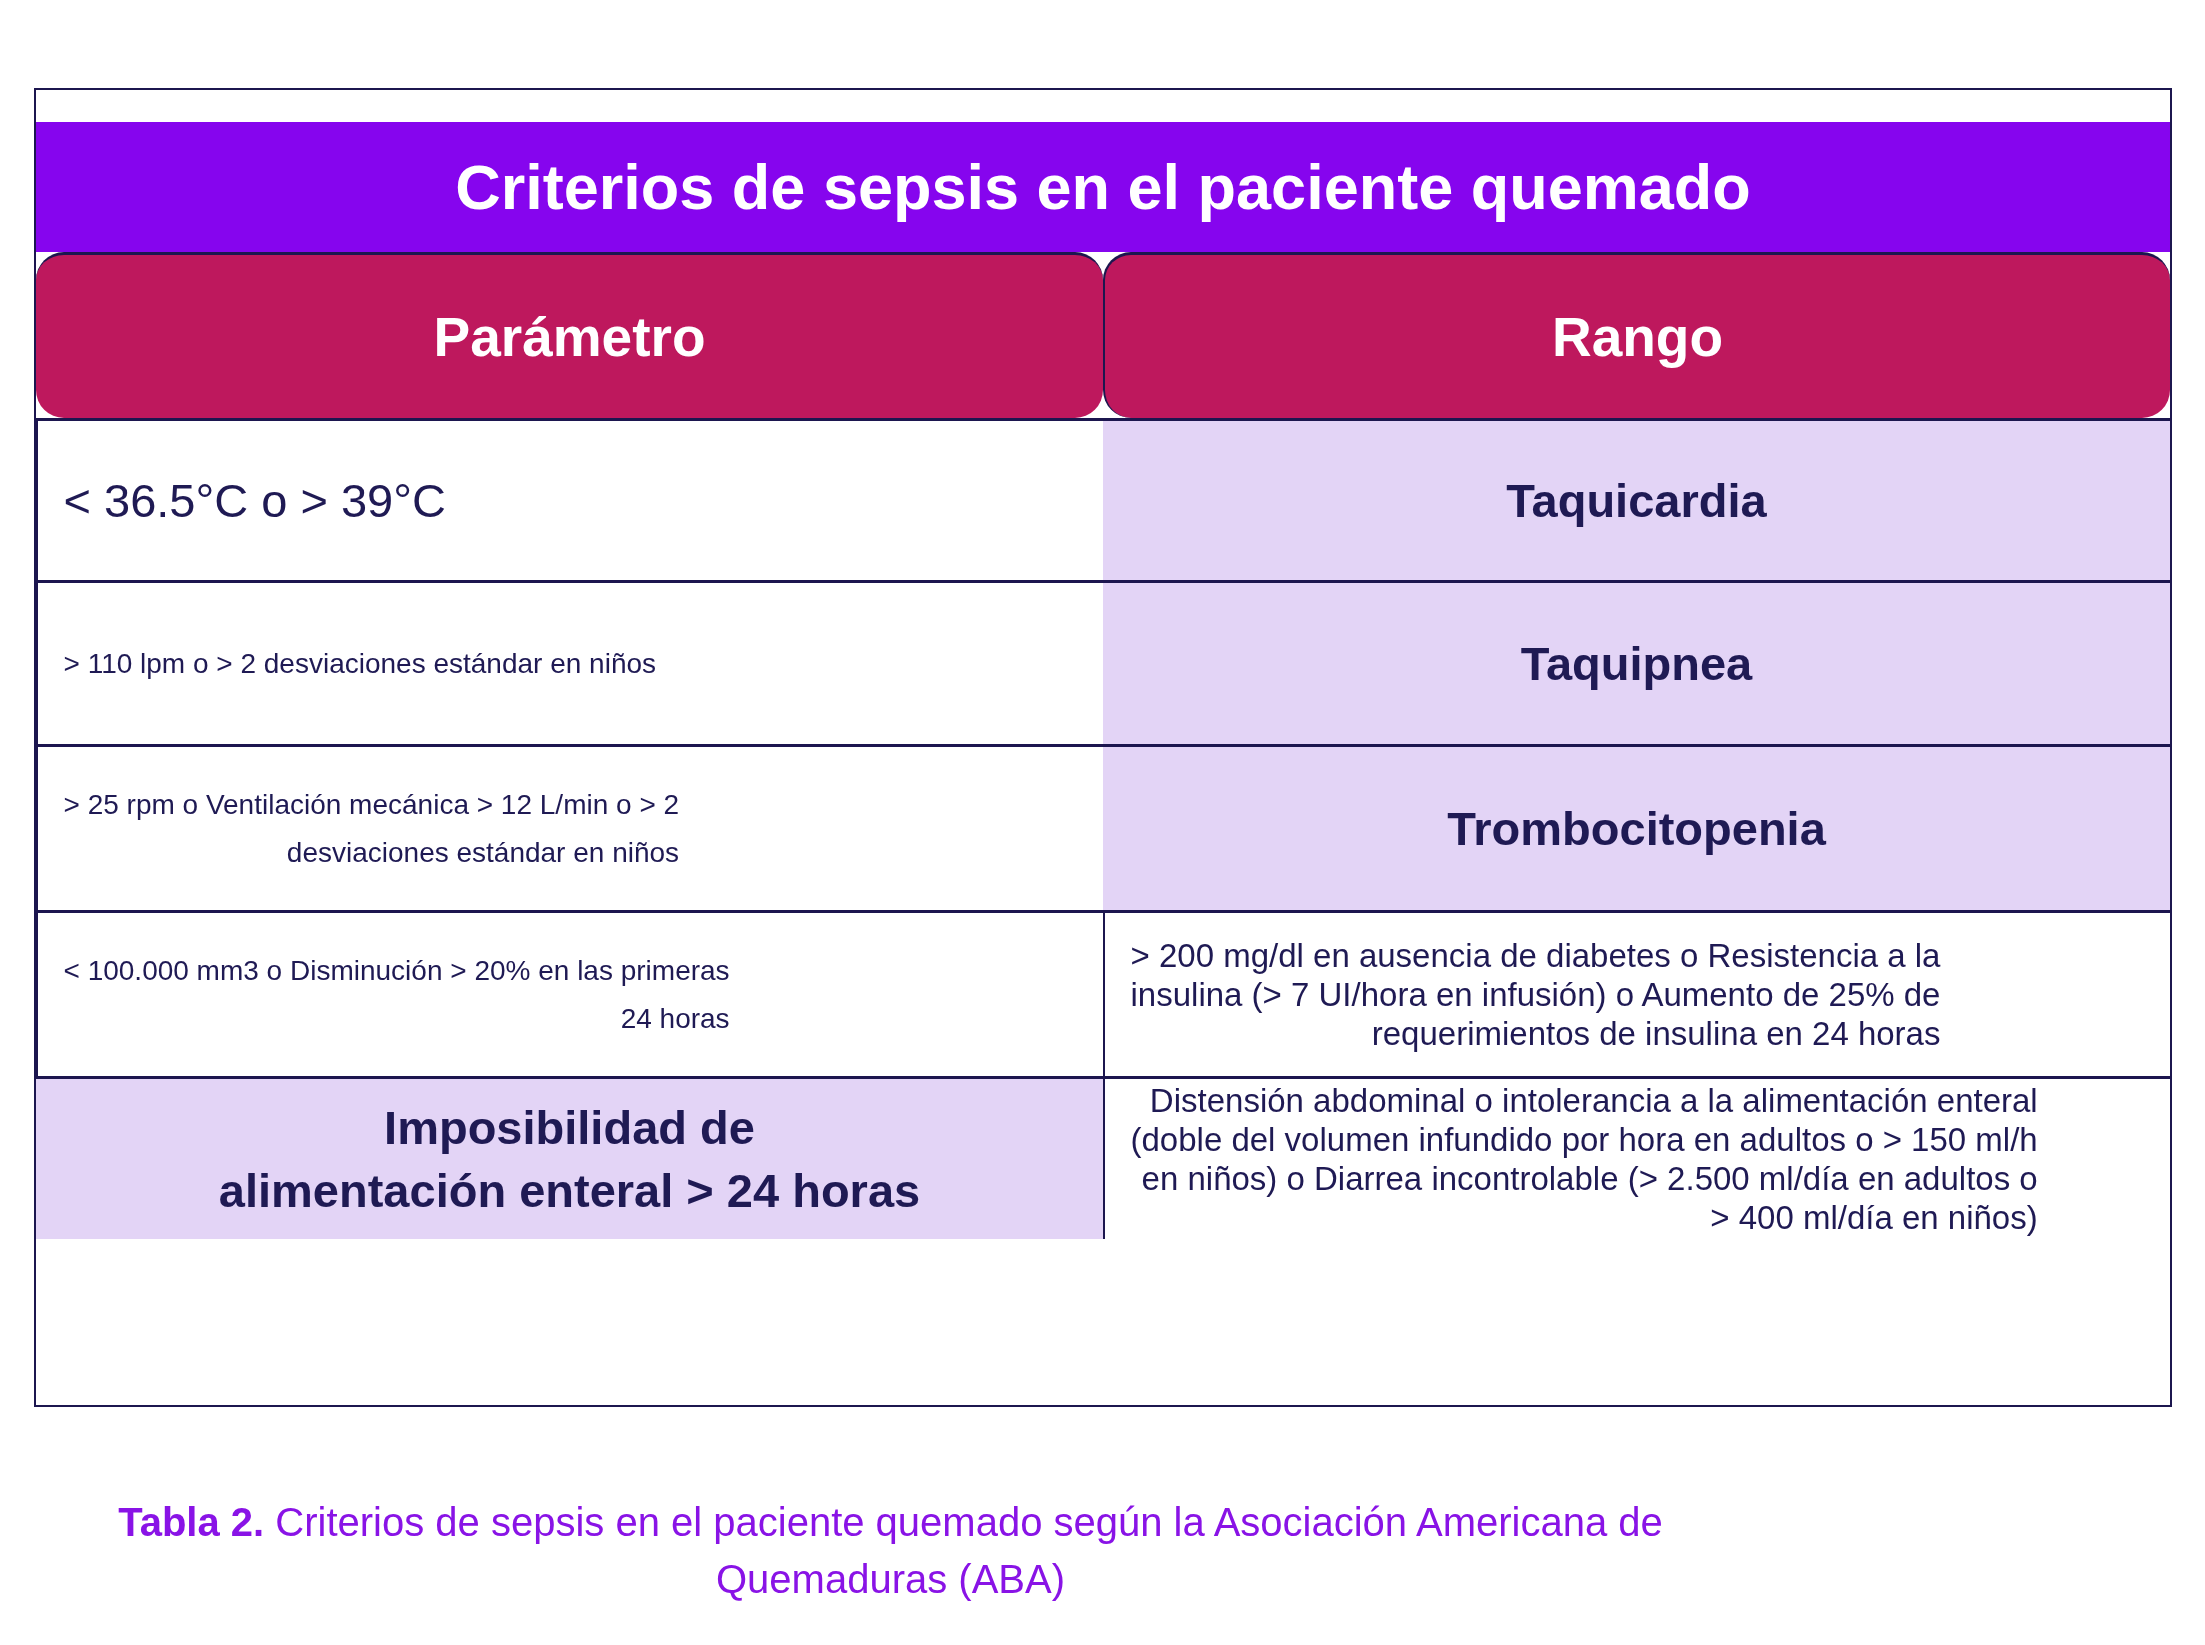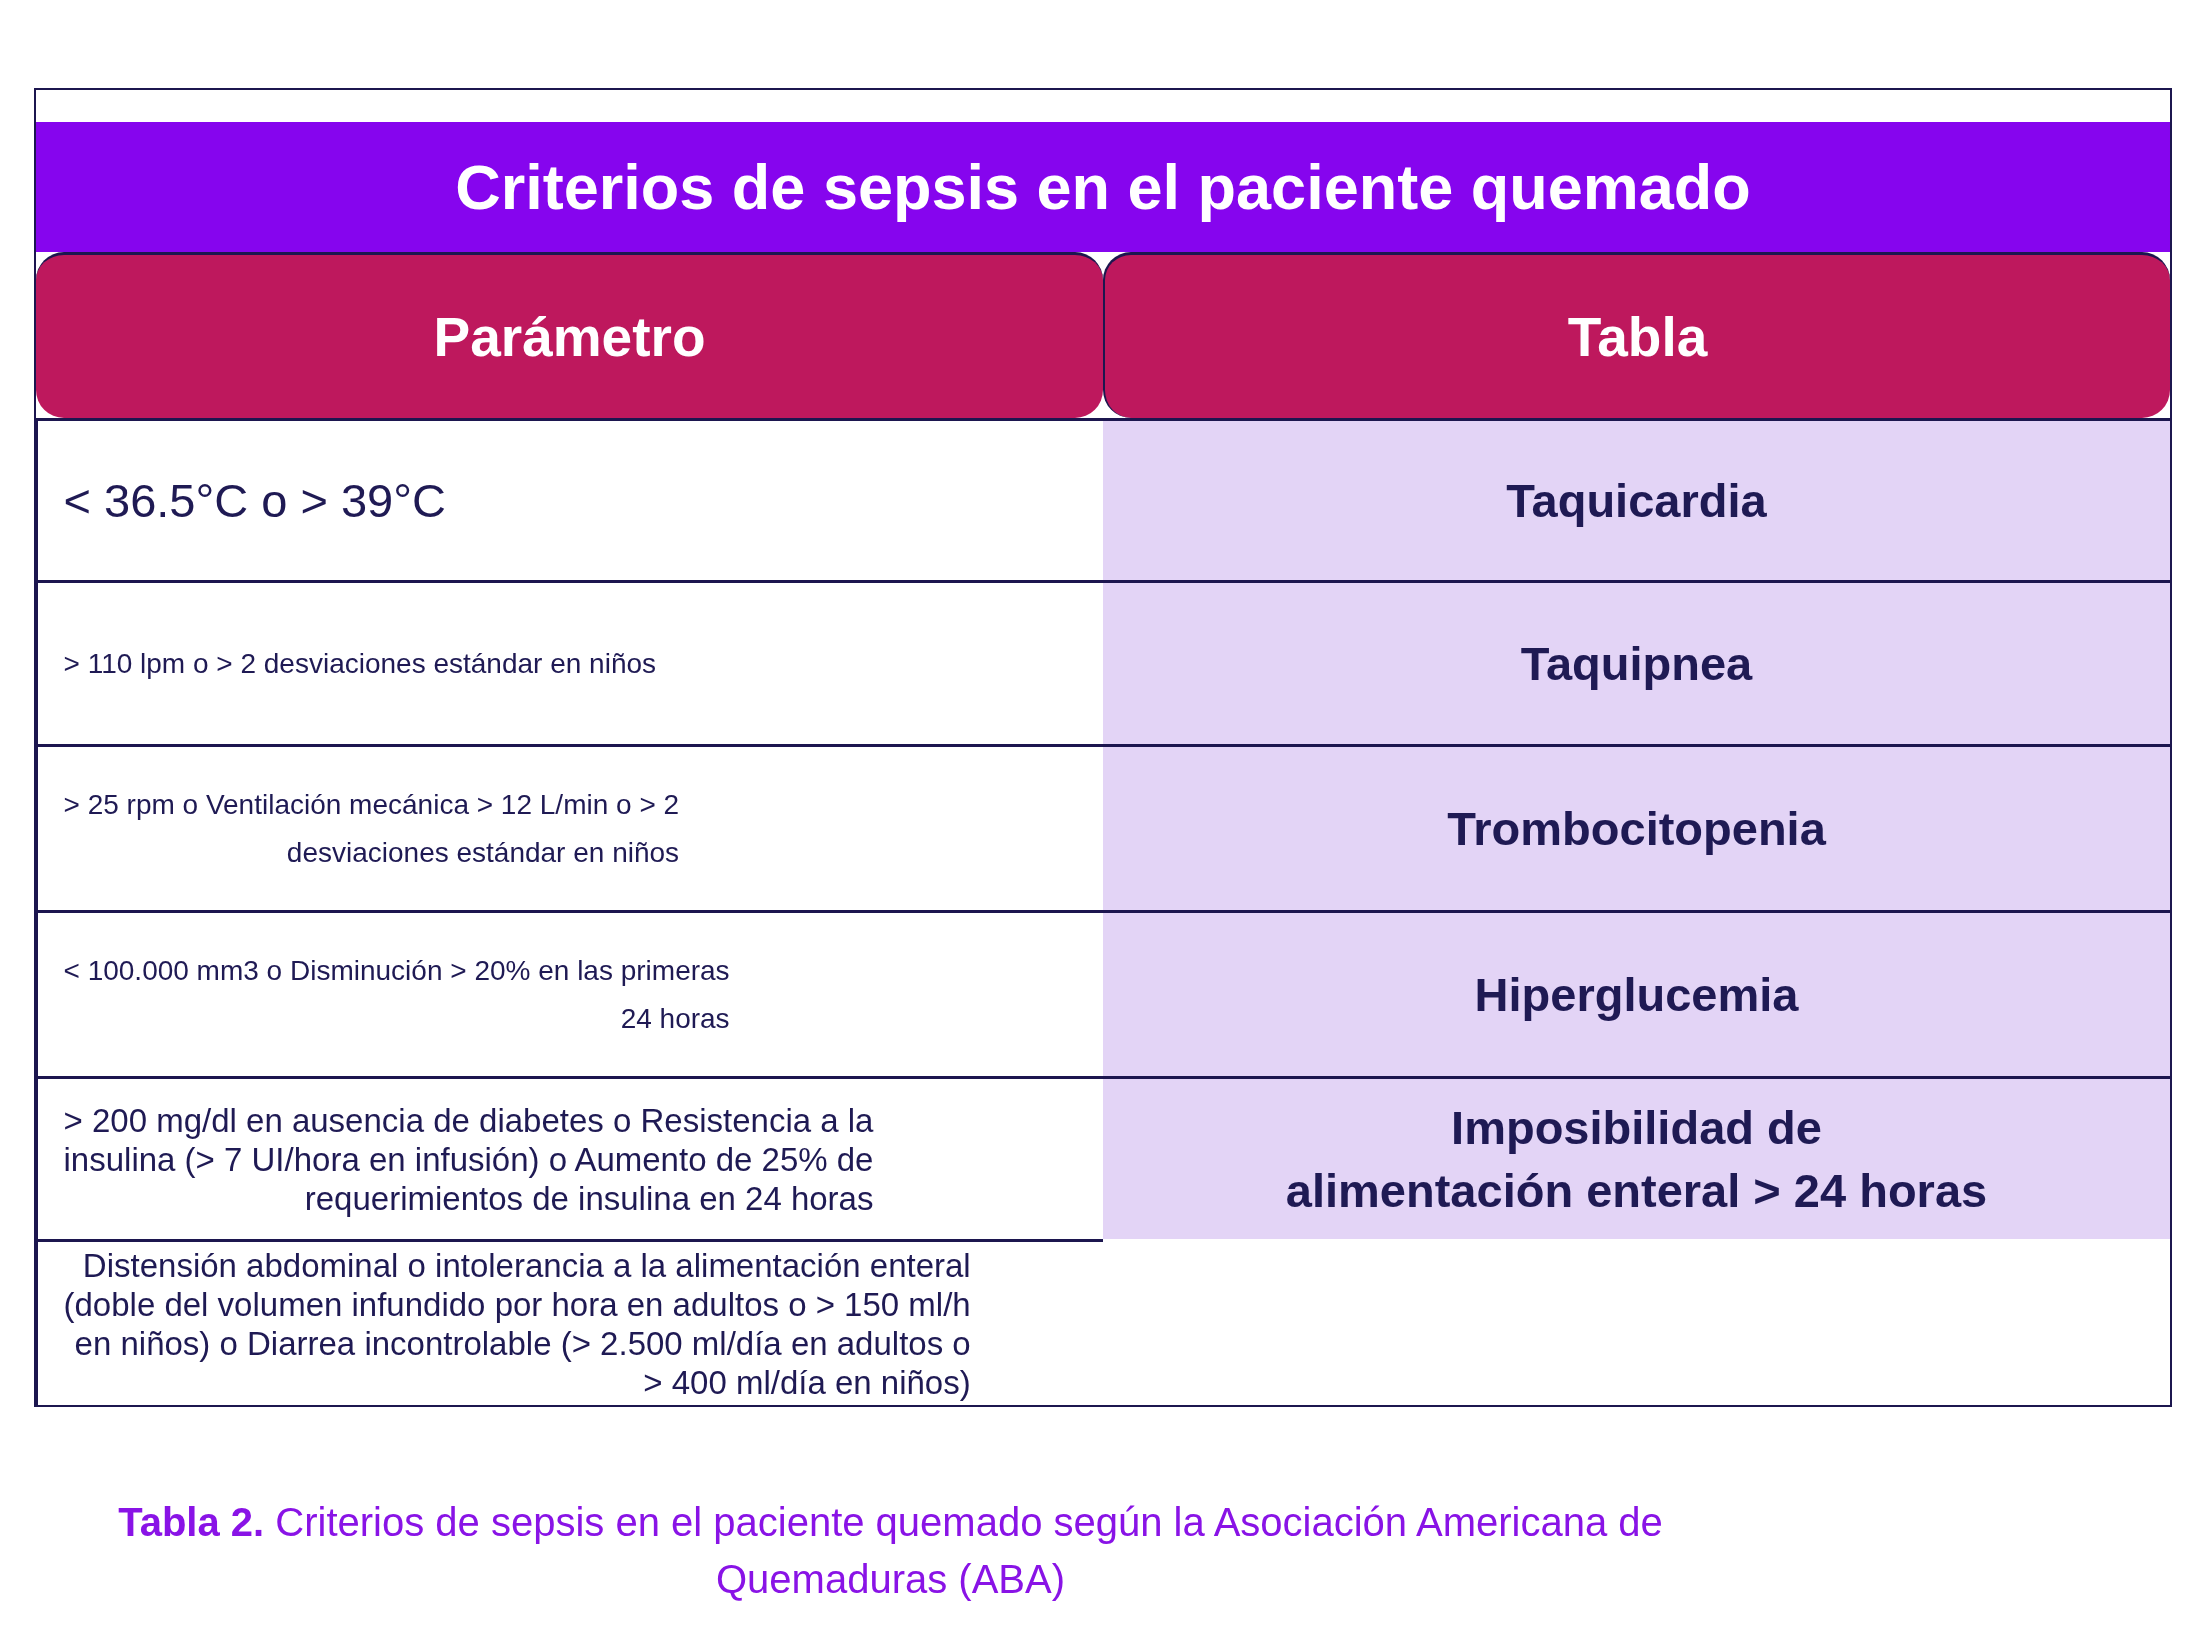--- a/index.html
+++ b/index.html
@@ -95,36 +95,35 @@
 </head>
 <body>
 
 <div class="page">
 
   <div class="sepsis-table">
 
     <div class="title-cell">Criterios de sepsis en el paciente quemado</div>
 
     <div class="col-header left">Parámetro</div>
-    <div class="col-header right">Tabla</div>
+    <div class="col-header right">Rango</div>
 
     <div class="range-cell fs-lg">&lt; 36.5°C o &gt; 39°C</div>
 
     <div class="param-cell">Taquicardia</div>
     <div class="range-cell fs-md">&gt; 110 lpm o &gt; 2 desviaciones estándar en niños</div>
 
     <div class="param-cell">Taquipnea</div>
     <div class="range-cell fs-md">&gt; 25 rpm o Ventilación mecánica &gt; 12 L/min o &gt; 2
 desviaciones estándar en niños</div>
 
     <div class="param-cell">Trombocitopenia</div>
     <div class="range-cell fs-md">&lt; 100.000 mm3 o Disminución &gt; 20% en las primeras
 24 horas</div>
 
-    <div class="param-cell">Hiperglucemia</div>
     <div class="range-cell fs-sm">&gt; 200 mg/dl en ausencia de diabetes o Resistencia a la
 insulina (&gt; 7 UI/hora en infusión) o Aumento de 25% de
 requerimientos de insulina en 24 horas</div>
 
     <div class="param-cell">Imposibilidad de
 alimentación enteral &gt; 24 horas</div>
     <div class="range-cell fs-sm">Distensión abdominal o intolerancia a la alimentación enteral
 (doble del volumen infundido por hora en adultos o &gt; 150 ml/h
 en niños) o Diarrea incontrolable (&gt; 2.500 ml/día en adultos o
 &gt; 400 ml/día en niños)</div>

